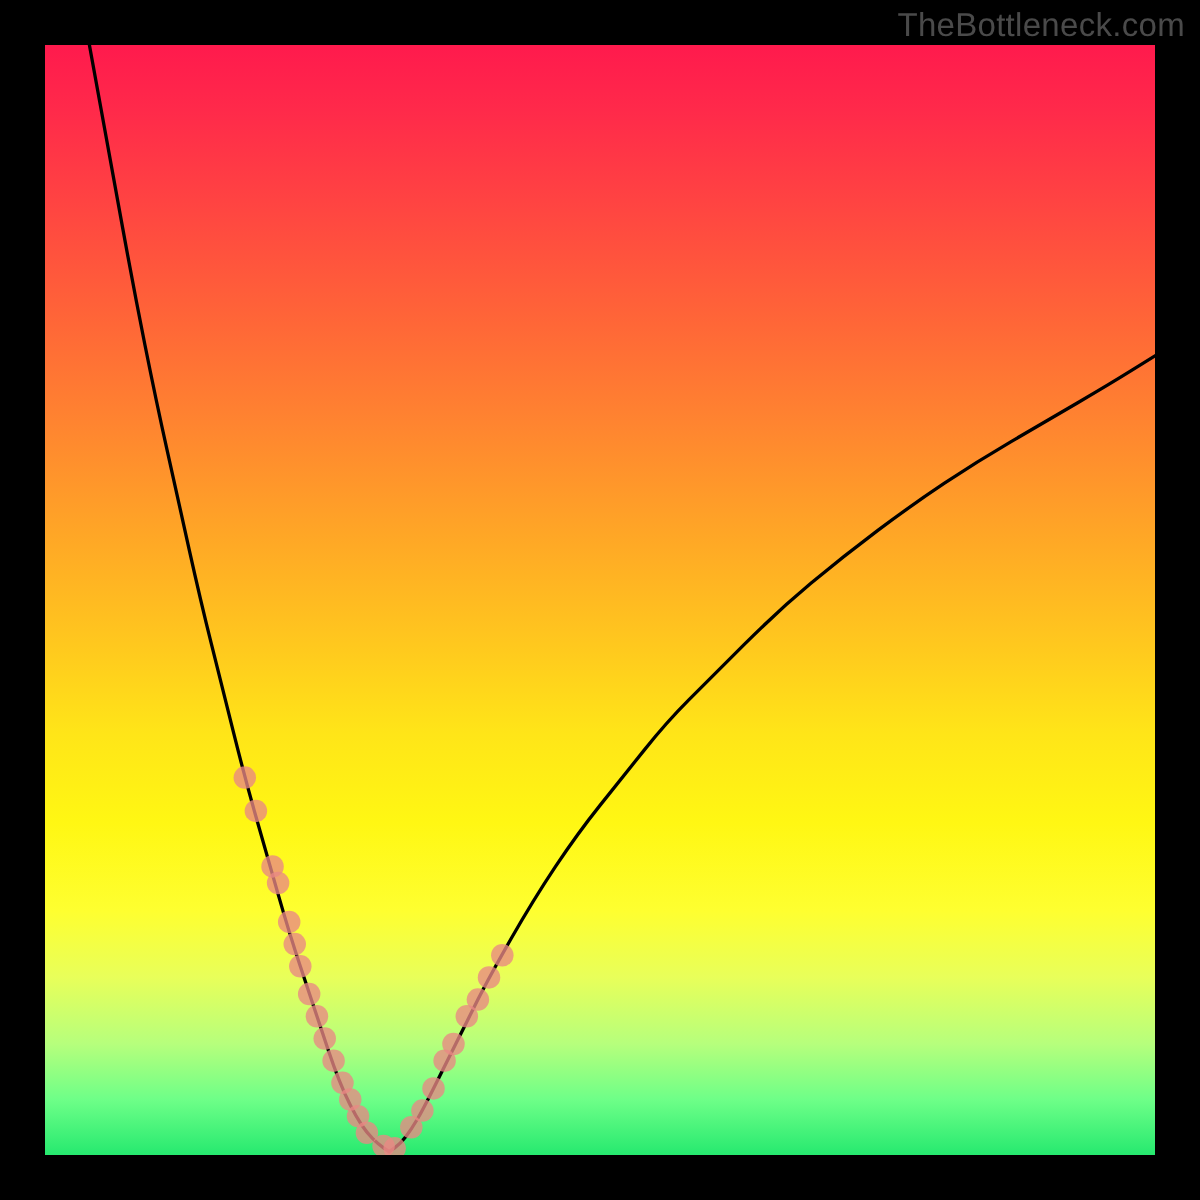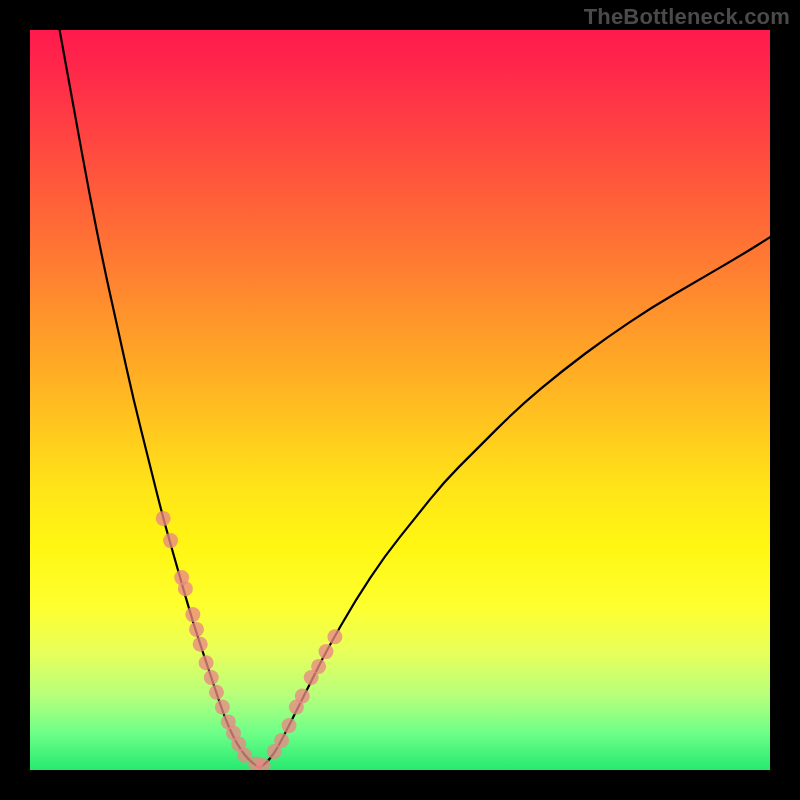--- a/index.html
+++ b/index.html
@@ -50,21 +50,21 @@
       #6eff88 95%,
       #26e96f 100%
     );
   }
   .watermark {
     position: absolute;
     top: 4px;
     right: 10px;
     color: #4a4a4a;
     font-size: 22px;
-    font-weight: 700;
+    font-weight: 400;
     letter-spacing: 0.2px;
     user-select: none;
   }
   svg.curves {
     position: absolute;
     left: 0;
     top: 0;
     width: 100%;
     height: 100%;
   }

